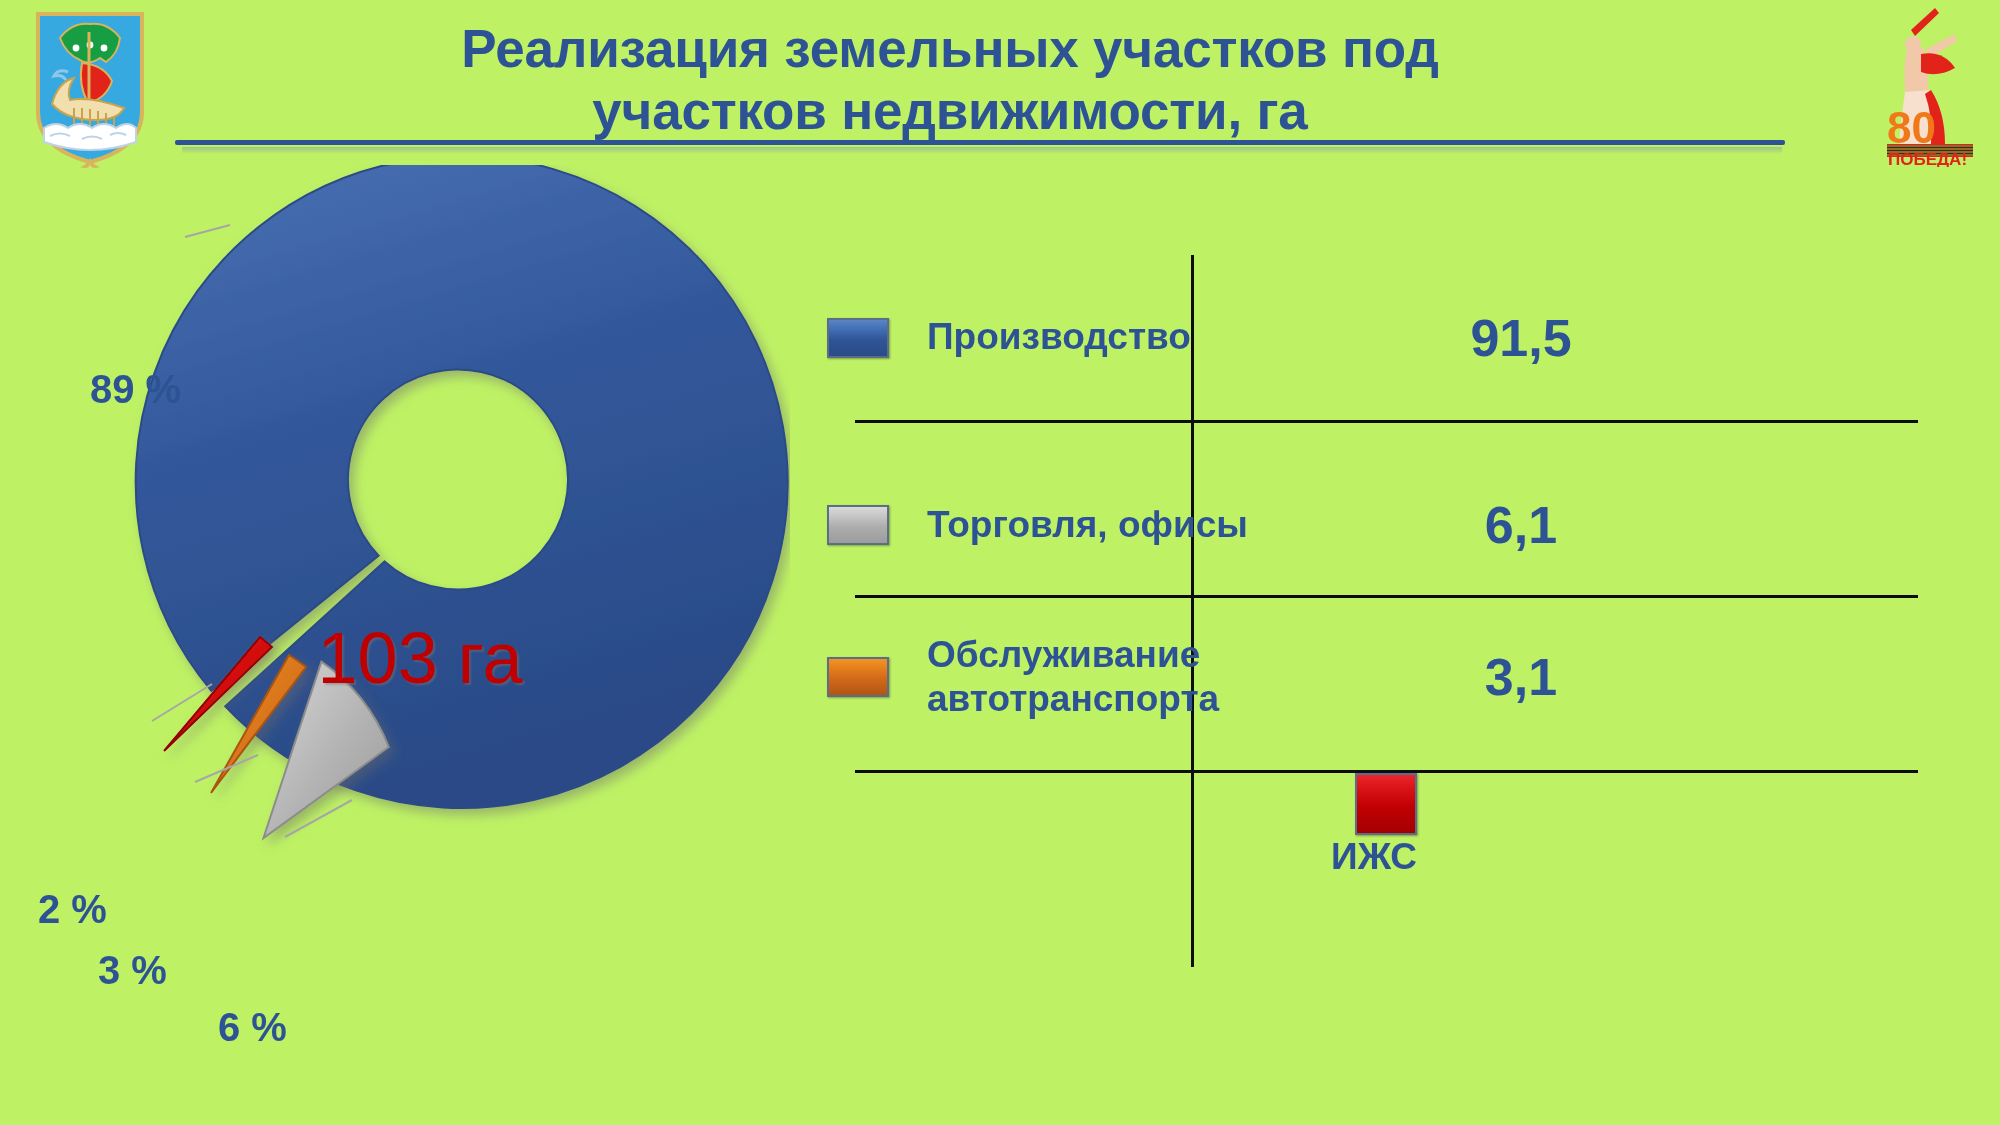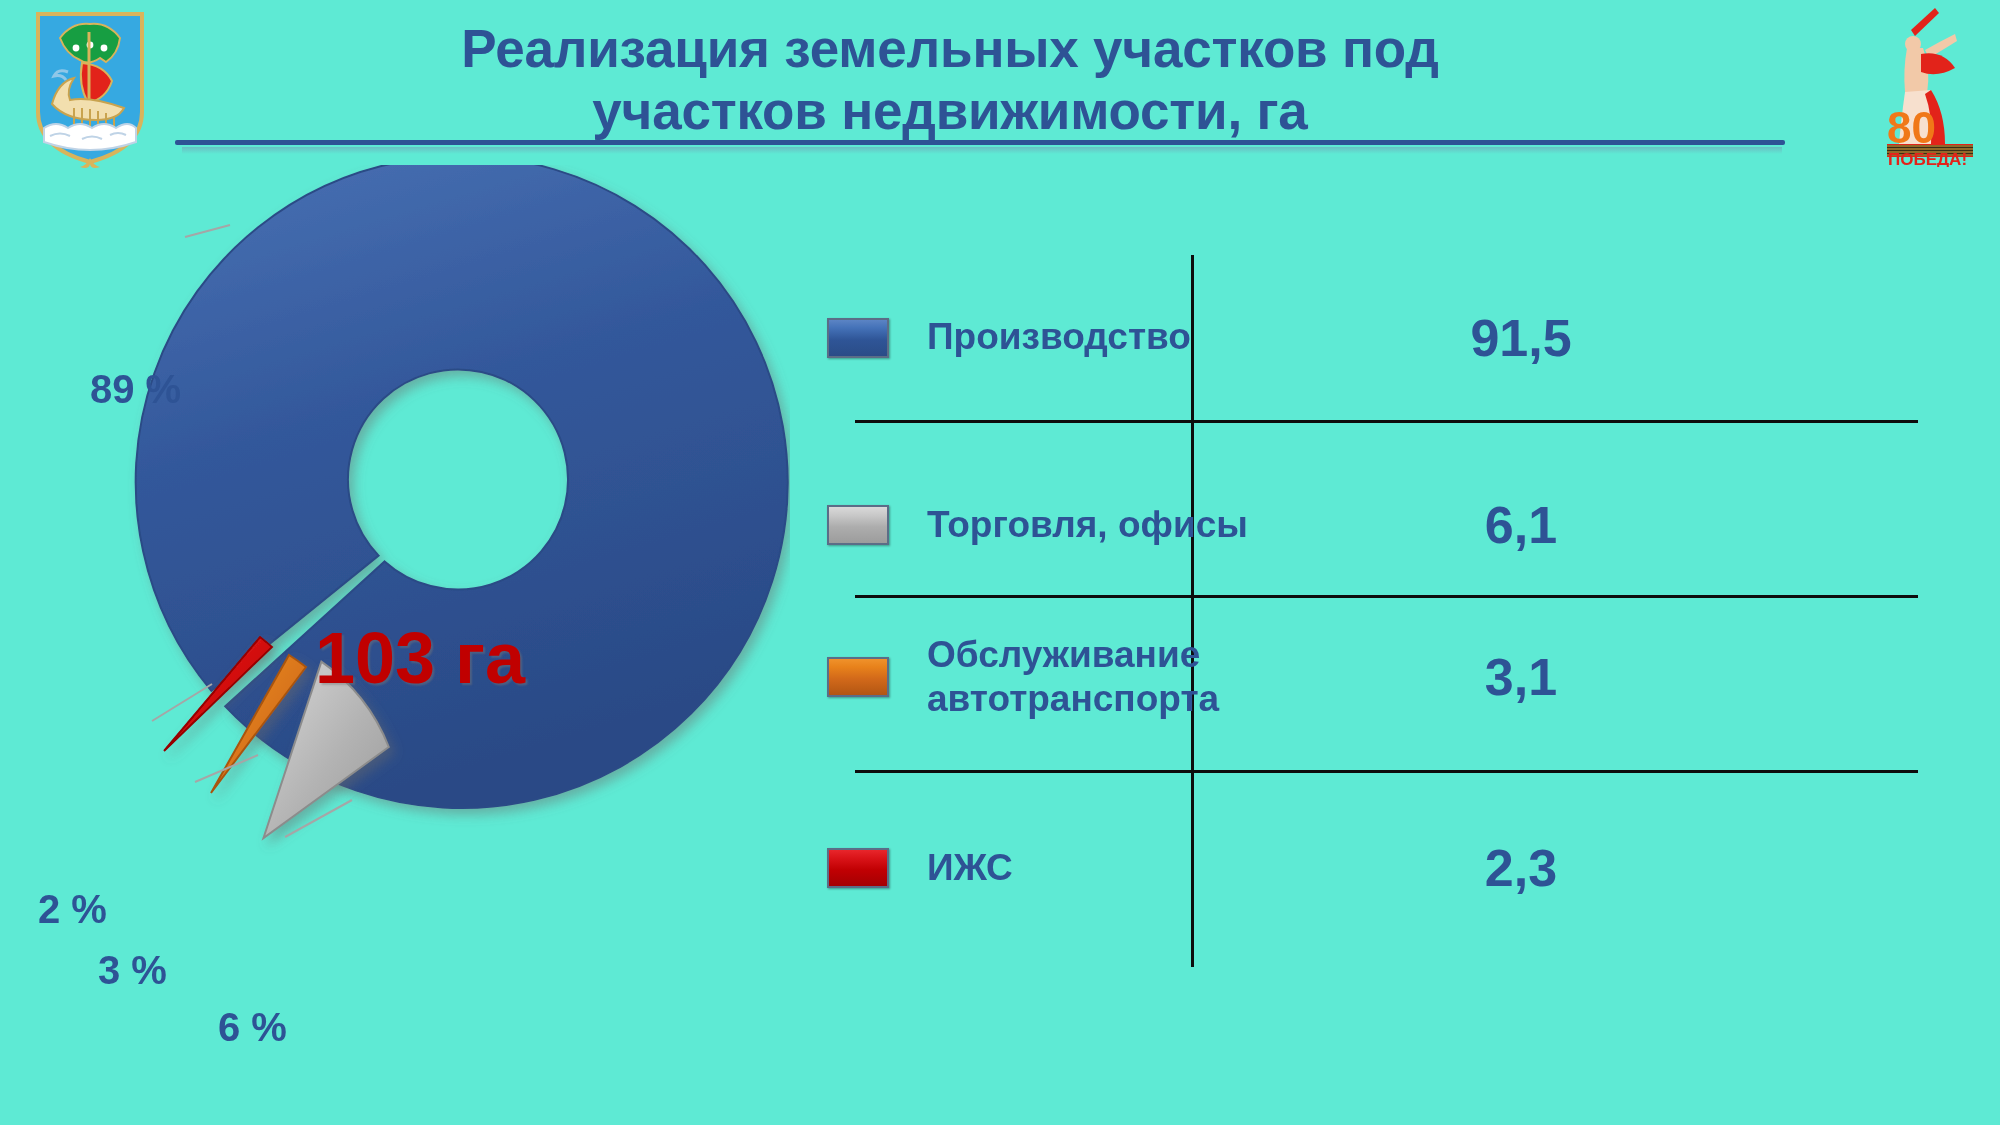--- a/index.html
+++ b/index.html
@@ -4,21 +4,21 @@
 <title>Реализация земельных участков</title>
 <style>
   html,body{margin:0;padding:0;}
   body{
     width:2000px;height:1125px;
     background:#ffffff;
     font-family:"Liberation Sans","DejaVu Sans",sans-serif;
     overflow:hidden;
     position:relative;
   }
-  .slide{position:absolute;inset:0;background:#5eead4;}
+  .slide{position:absolute;inset:0;background:#bef264;}
 
   
   .coat{
     position:absolute;left:30px;top:8px;width:120px;height:160px;
   }
   .title{
     position:absolute;left:330px;top:18px;width:1240px;
     text-align:center;
     color:#2E5395;
     font-size:53px;line-height:1.17;
@@ -47,21 +47,21 @@
     white-space:nowrap;
   }
   .pct-89{left:90px;top:202px;}
   .pct-2 {left:38px;top:722px;}
   .pct-3 {left:98px;top:783px;}
   .pct-6 {left:218px;top:840px;}
 
   .center-value{
     position:absolute;left:160px;top:452px;width:520px;
     text-align:center;
-    color:#C00000;font-weight:bold;font-size:72px;
+    color:#C00000;font-weight:normal;font-size:72px;
     text-shadow:2px 2px 2px rgba(120,120,120,.45);
   }
 
   
   .table{
     position:absolute;left:855px;top:200px;width:1090px;height:770px;
   }
   .vline{
     position:absolute;left:336px;top:55px;width:3px;height:712px;
     background:#0d0d0d;
@@ -70,21 +70,21 @@
     position:absolute;left:0px;width:1063px;height:3px;background:#0d0d0d;
   }
   .hline.h1{top:220px;}
   .hline.h2{top:395px;}
   .hline.h3{top:570px;}
 
   .row{position:absolute;left:-90px;width:1180px;display:flex;align-items:center;}
   .row.r1{top:55px;height:165px;}
   .row.r2{top:223px;height:140px;margin-top:32px;}
   .row.r3{top:392px;height:170px;}
-  .row.r4{top:573px;height:190px;}
+  .row.r4{top:573px;height:190px;flex-direction:column;}
 
   .swatch{
     width:62px;height:40px;flex:0 0 62px;
     margin-left:62px;
     border:2px solid #5b6d87;
     box-sizing:border-box;
     box-shadow:1px 1px 2px rgba(0,0,0,.35);
   }
   .sw-blue{background:linear-gradient(to bottom,#5B84C4 0%,#4472B8 22%,#2F5597 55%,#2A4C87 100%);}
   .sw-gray{background:linear-gradient(to bottom,#D9D9D9 0%,#C9C9C9 22%,#ADADAD 55%,#9C9C9C 100%);}

